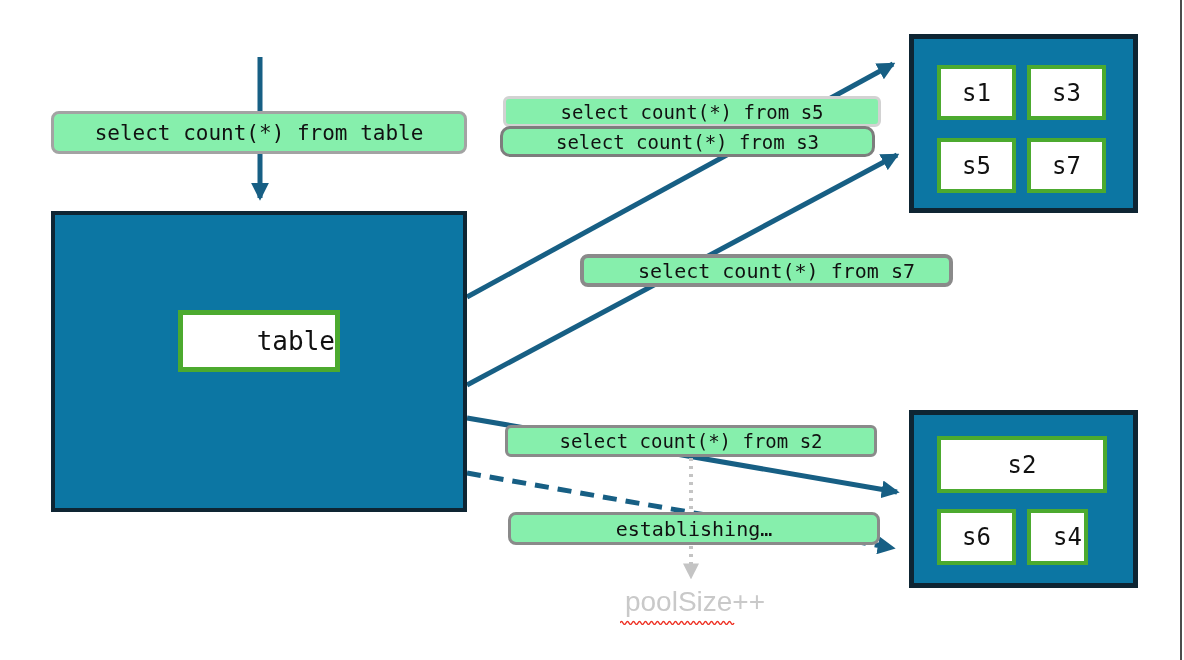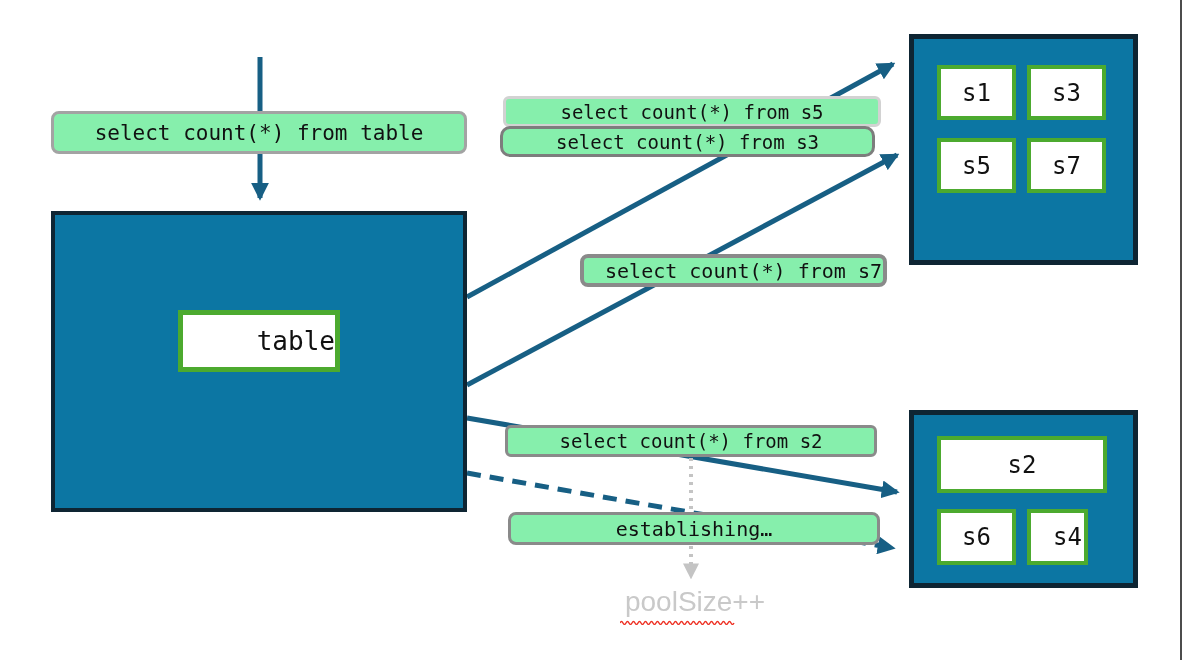--- a/index.html
+++ b/index.html
@@ -102,21 +102,21 @@
 
     <line x1="691" y1="458" x2="691" y2="577" stroke="#c4c4c4" stroke-width="4" stroke-dasharray="3 5" marker-end="url(#headGray)"></line>
   </svg>
 
   <div class="abs teal-box" style="left:51px; top:211px; width:416px; height:301px; z-index:3;">
     <div class="chip" style="left:123px; top:95px; width:162px; height:62px; border-width:5px; font-size:26px;justify-content:flex-end;">
       <span>table</span>
     </div>
   </div>
 
-  <div class="abs teal-box thick" style="left:909px; top:34px; width:229px; height:231px; z-index:3;">
+  <div class="abs teal-box thick" style="left:909px; top:34px; width:229px; height:179px; z-index:3;">
     <div class="chip" style="left:23px; top:26px; width:79px; height:55px;">
       <span>s1</span>
     </div>
     <div class="chip" style="left:113px; top:26px; width:79px; height:55px;">
       <span>s3</span>
     </div>
     <div class="chip" style="left:23px; top:99px; width:79px; height:55px;">
       <span>s5</span>
     </div>
     <div class="chip" style="left:113px; top:99px; width:79px; height:55px;">
@@ -141,21 +141,21 @@
   </div>
 
   <div class="pill faded" style="left:503px; top:96px; width:378px; height:31px; font-size:19px; border-radius:6px;">
     <span>select count(*) from s5</span>
   </div>
 
   <div class="pill dark" style="left:500px; top:126px; width:375px; height:31px; font-size:19px; border-radius:10px;">
     <span>select count(*) from s3</span>
   </div>
 
-  <div class="pill" style="left:580px; top:254px; width:307px; height:33px; border-width:4px;padding-left:20px;">
+  <div class="pill" style="left:580px; top:254px; width:373px; height:33px; border-width:4px;padding-left:20px;">
     <span>select count(*) from s7</span>
   </div>
 
   <div class="pill" style="left:505px; top:425px; width:372px; height:32px; font-size:19px; border-radius:6px;">
     <span>select count(*) from s2</span>
   </div>
 
   <div class="pill" style="left:508px; top:512px; width:372px; height:33px;">
     <span>establishing…</span>
   </div>

